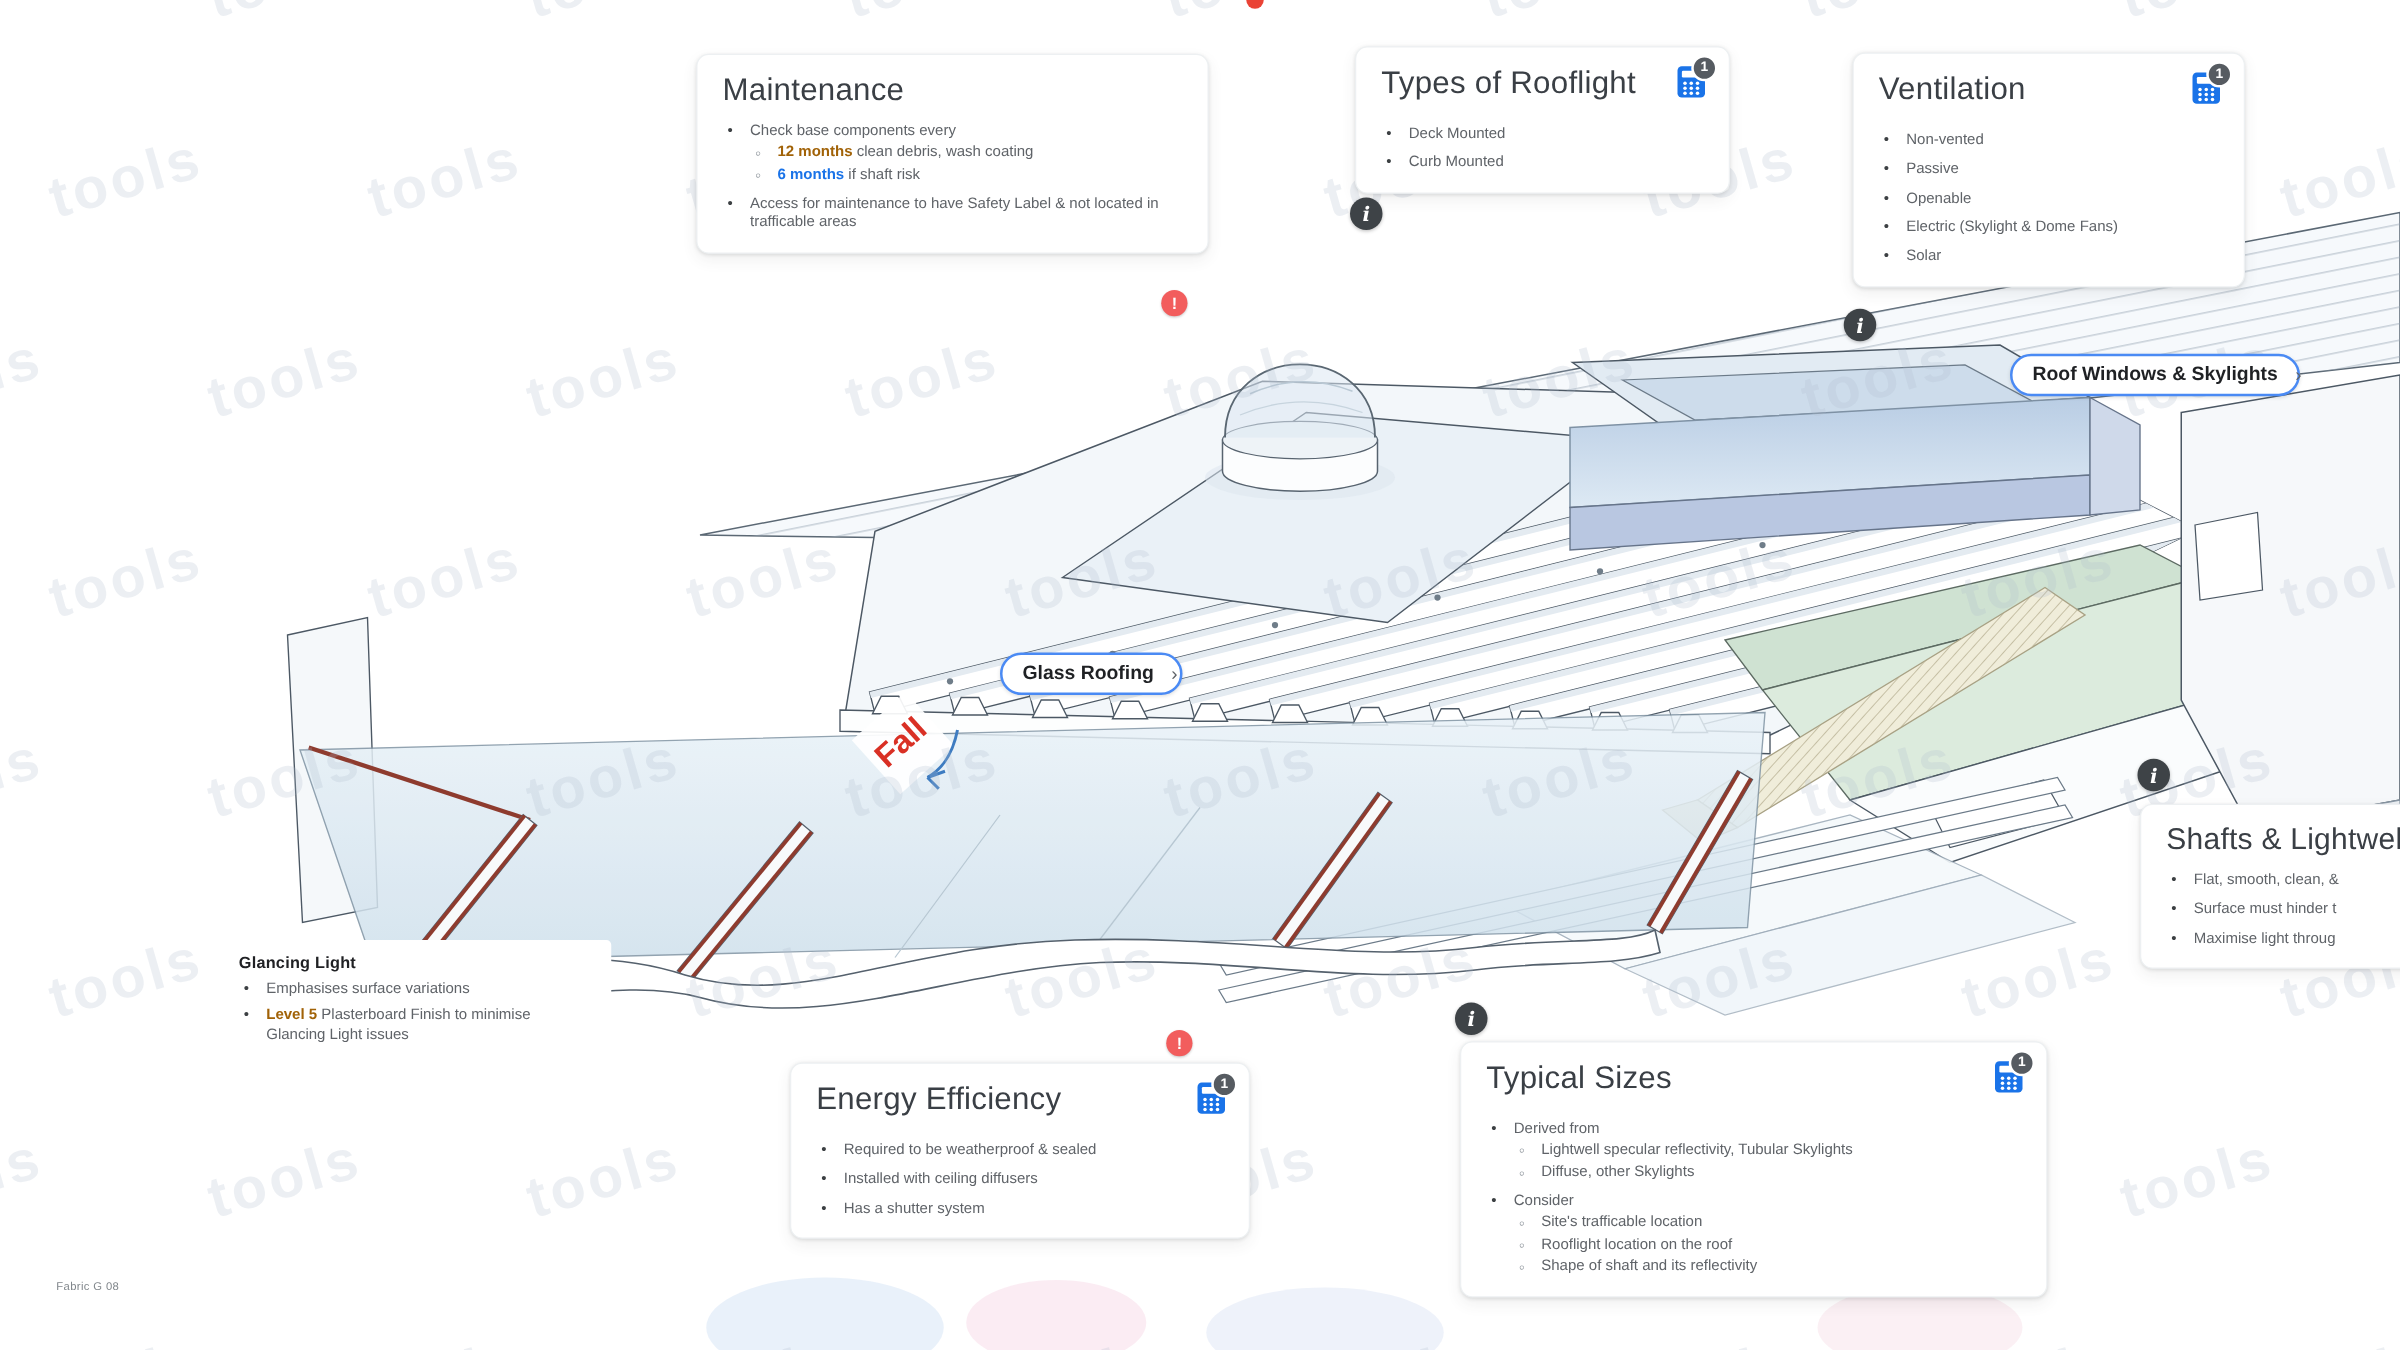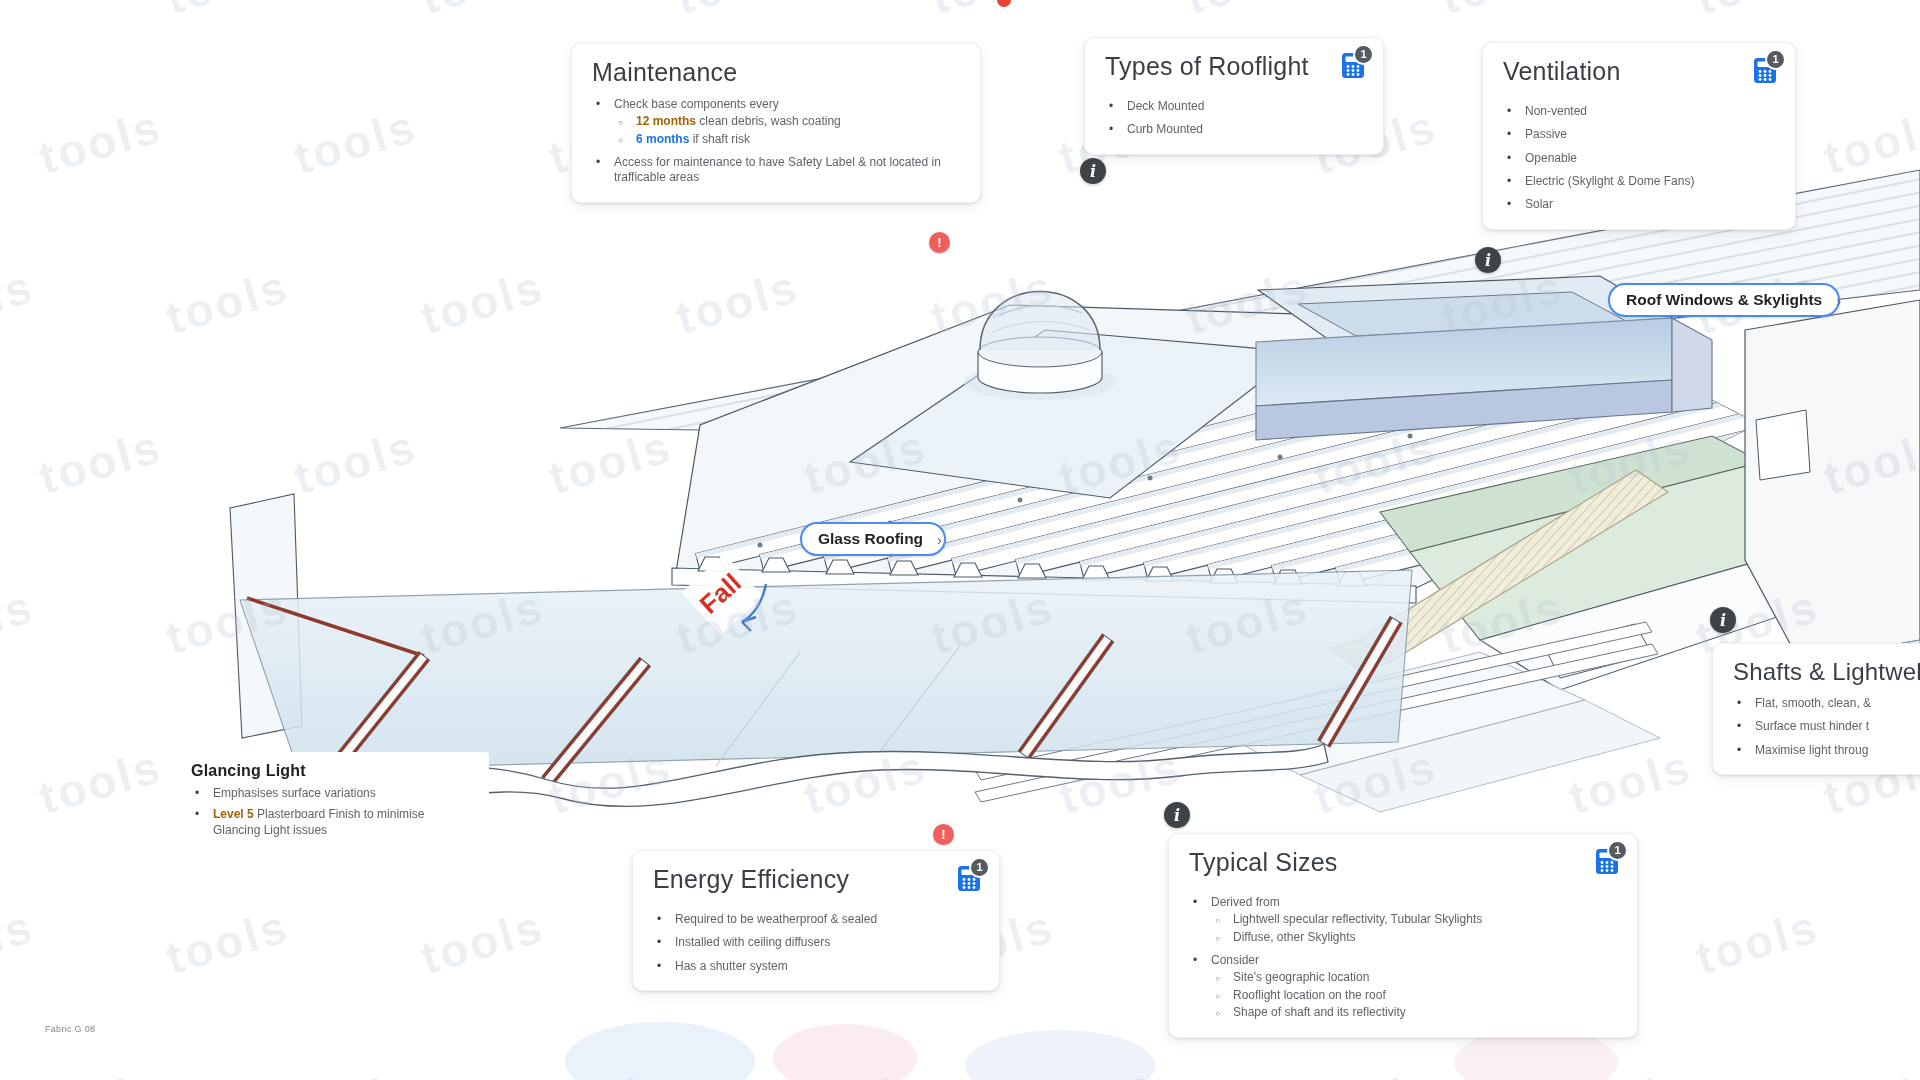--- a/index.html
+++ b/index.html
@@ -26,25 +26,25 @@
   .card ul{list-style:none;margin:0;padding:0;font-size:12px;color:#5f6368;}
   .card li{position:relative;line-height:1.28;}
   .card li.l1{padding-left:22px;margin-top:8px;}
   .card li.l1::before{content:"•";position:absolute;left:4px;top:0;color:#3c4043;}
   .card li.l2{padding-left:44px;margin-top:2px;}
   .card li.l2::before{content:"◦";position:absolute;left:26px;top:0;color:#9aa0a6;font-size:14px;}
   .em{font-weight:700;}
   .em-red{color:#a16207;}
   .em-blue{color:#1a73e8;}
   
-  #card-maintenance{left:571px;top:43px;width:410px;}
+  #card-maintenance{left:557px;top:43px;width:410px;}
   #card-types{left:1084px;top:37px;width:300px;}
   #card-ventilation{left:1482px;top:42px;width:314px;}
   #card-glancing{left:171px;top:752px;width:318px;border:none;box-shadow:none;border-radius:4px;padding-top:10px;}
-  #card-glancing h2{font-size:16px;font-weight:700;color:#202124;margin-bottom:6px;}
+  #card-glancing h2{font-size:13px;font-weight:700;color:#202124;margin-bottom:6px;}
   #card-glancing li.l1{margin-top:6px;}
   #card-energy{left:632px;top:850px;width:368px;}
   #card-typical{left:1168px;top:833px;width:470px;}
   #card-shafts{left:1712px;top:643px;width:312px;}
   #card-shafts h2{font-size:24px;}
   
   .calcwrap{position:relative;margin-left:auto;flex:0 0 auto;width:24px;height:27px;display:inline-block;}
   .calcbadge{
     position:absolute;top:-8px;right:-9px;width:17px;height:17px;border-radius:50%;
     background:#565b61;border:2px solid #fff;color:#fff;font-size:11px;font-weight:700;
@@ -465,21 +465,21 @@
           </g>
         </svg>
         <span class="calcbadge">1</span>
       </span>
     </div>
     <ul>
       <li class="l1"><span>Derived from</span></li>
       <li class="l2"><span>Lightwell specular reflectivity, Tubular Skylights</span></li>
       <li class="l2"><span>Diffuse, other Skylights</span></li>
       <li class="l1"><span>Consider</span></li>
-      <li class="l2"><span>Site's geographic location</span></li>
+      <li class="l2"><span>Site's trafficable location</span></li>
       <li class="l2"><span>Rooflight location on the roof</span></li>
       <li class="l2"><span>Shape of shaft and its reflectivity</span></li>
     </ul>
   </div>
   <div class="info" style="left:1164px;top:802px;">
       <span>i</span>
     </div>
 
   <div class="card" id="card-shafts">
     <h2>Shafts &amp; Lightwells</h2>

